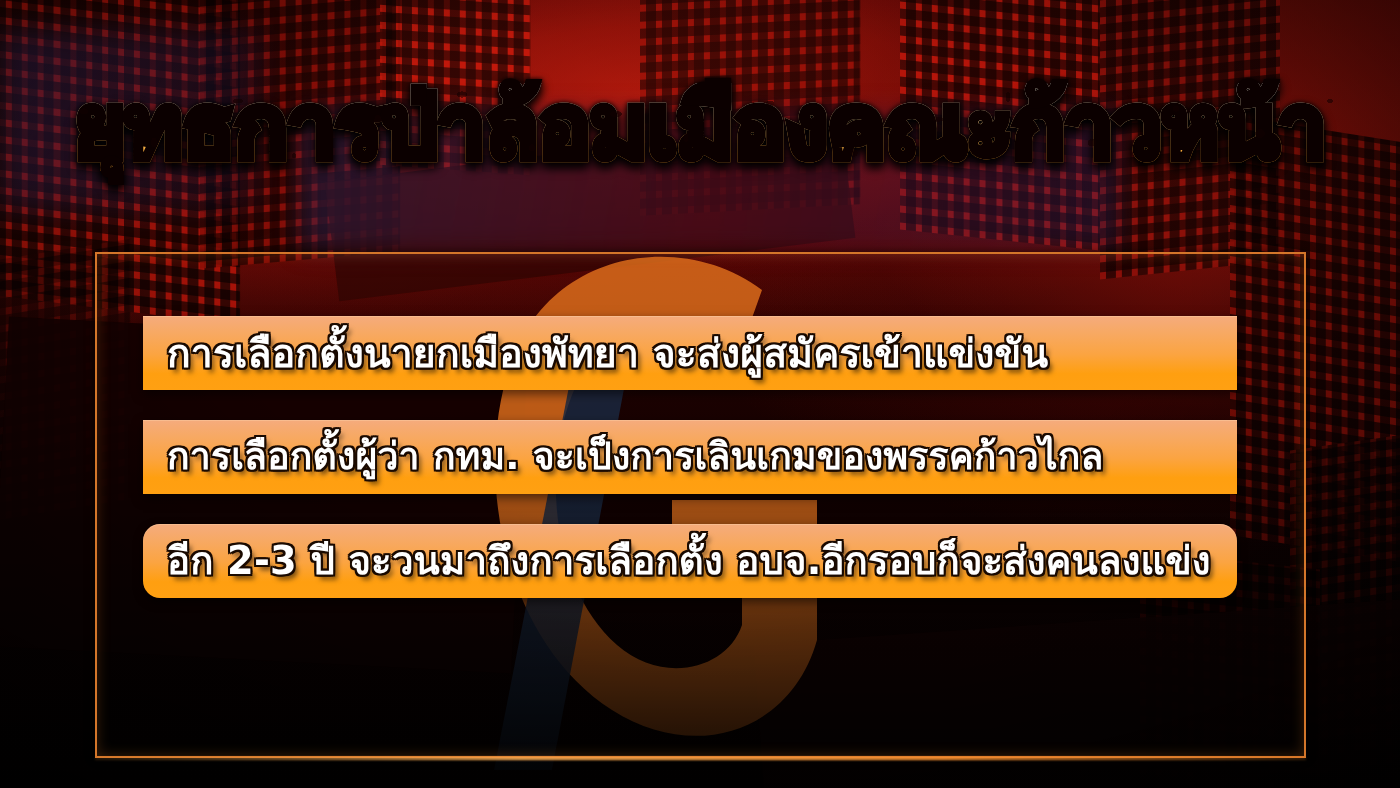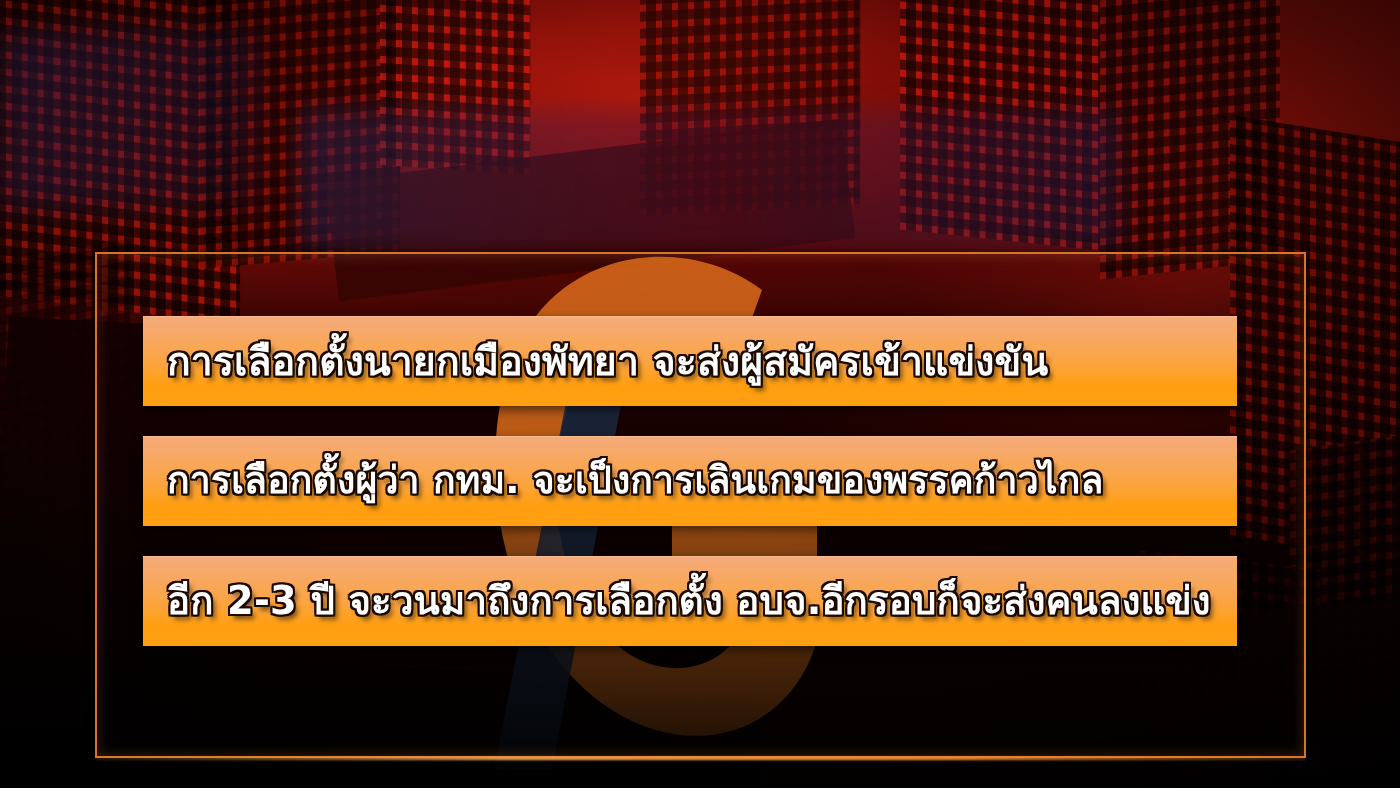--- a/index.html
+++ b/index.html
@@ -146,29 +146,29 @@
   .frame::after{
     content:""; position:absolute; left:-2px; right:-2px; bottom:-4px; height:3px;
     background:linear-gradient(90deg, rgba(255,160,60,.15), #ffae52 35%, #ff9330 70%, rgba(255,140,40,.2));
     filter:blur(.8px);
   }
 
   
   .bars{ position:absolute; left:143px; top:316px; width:1094px; z-index:7; }
   .bar{
     position:relative;
-    width:1094px; height:90px;
+    width:1094px; height:74px;
     display:flex; align-items:center;
     padding-left:24px;
     background:linear-gradient(180deg,
        #f5ab7d 0%, #f7a964 22%, #fba441 52%, #ff9f10 78%, #ffa012 100%);
     box-shadow:0 4px 10px rgba(0,0,0,.55), 0 1px 0 rgba(255,220,180,.35) inset;
     margin-bottom:30px;
   }
-  .bar:last-child{ margin-bottom:8px; }
+  .bar:last-child{ margin-bottom:8px;border-radius:17px; }
   .bar-text{
     font-family:"DejaVu Sans", sans-serif;
     font-weight:bold;
     font-size:39px;
     line-height:1;
     color:#ffffff;
     white-space:nowrap;
     letter-spacing:.2px;
     text-shadow:
       -2px 0 0 #1a0a00,  2px 0 0 #1a0a00,
@@ -209,20 +209,24 @@
       <path d="M330 120 C250 60 120 80 80 190 C40 300 70 470 180 540
                C265 594 360 560 385 470 L385 330 L240 330 L240 400 L310 400
                L310 455 C295 500 230 515 185 475 C120 418 110 300 140 225
                C168 155 250 140 305 190 Z" fill="#e2711d" opacity="0.88"></path>
       <path d="M150 150 L205 150 L120 600 L62 600 Z" fill="#1b2b45" opacity="0.85"></path>
     </svg>
   </div>
 
   <div class="vignette"></div>
 
+  <div class="title-wrap">
+    <div class="title" style="font-size: 88.1px; -webkit-text-stroke: 7.5px rgb(11, 0, 0);">ยุทธการป่าล้อมเมืองคณะก้าวหน้า</div>
+    <div class="title-splat"></div>
+  </div>
 
   <div class="frame"></div>
 
   <div class="bars">
     <div class="bar b1">
       <span class="bar-text" style="font-size: 39px;">การเลือกตั้งนายกเมืองพัทยา จะส่งผู้สมัครเข้าแข่งขัน</span>
     </div>
     <div class="bar b2">
       <span class="bar-text" style="font-size: 37.3px;">การเลือกตั้งผู้ว่า กทม. จะเป็งการเลินเกมของพรรคก้าวไกล</span>
     </div>

